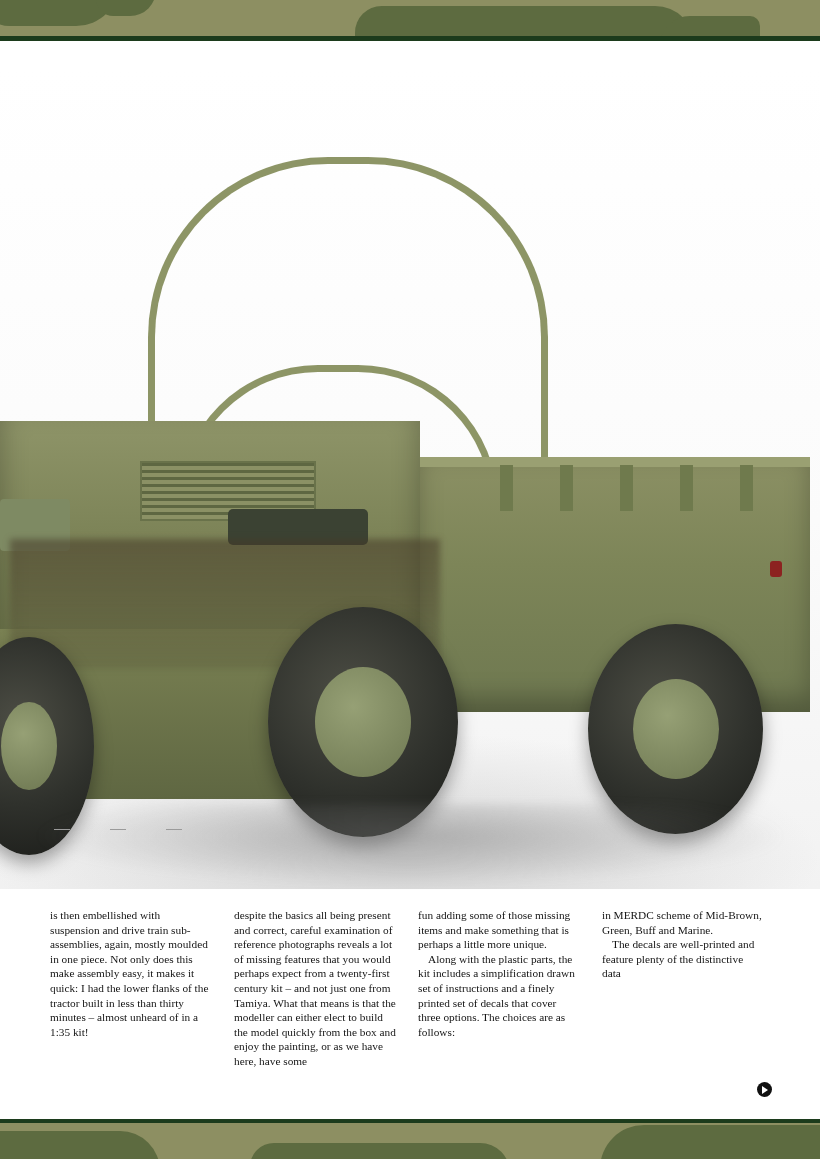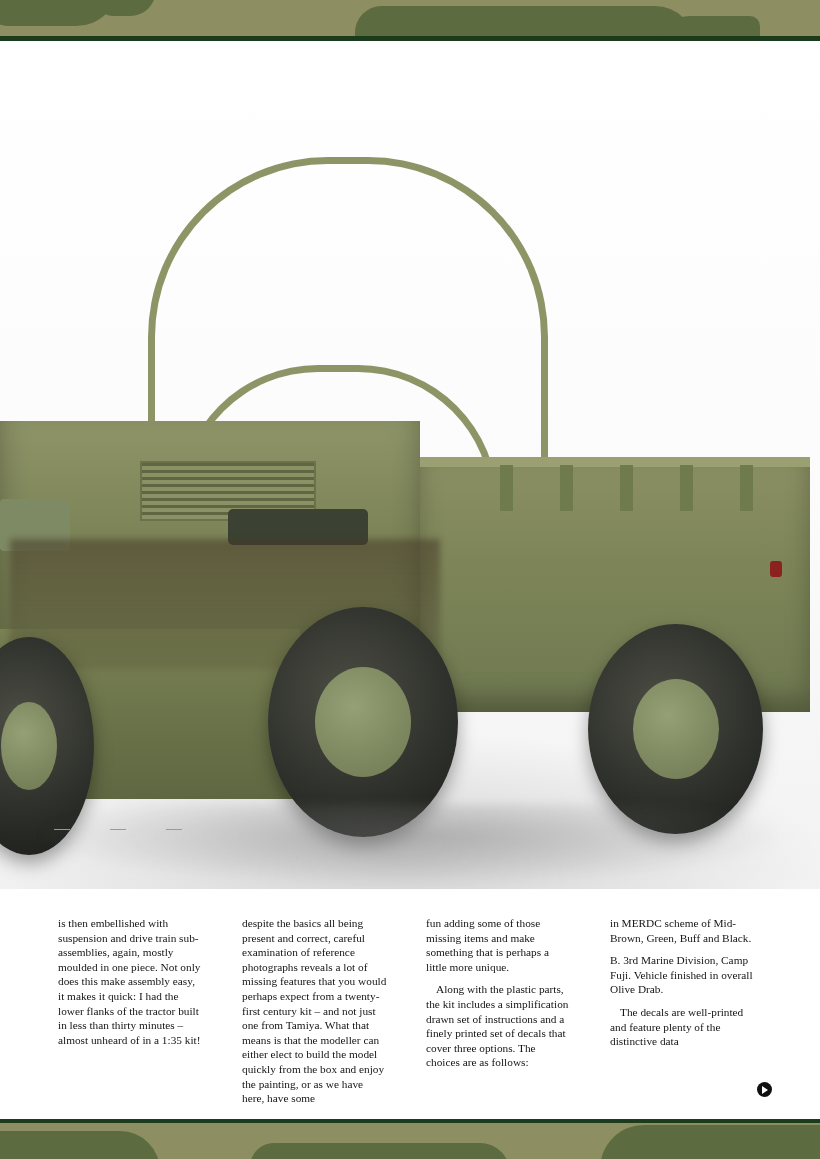--- a/index.html
+++ b/index.html
@@ -177,21 +177,21 @@
     display: flex;
     gap: 22px;
   }
   .col {
     width: 162px;
     font-size: 11.3px;
     line-height: 14.6px;
     color: #141414;
     text-align: left;
   }
-  .col p { margin: 8px; font-family: Liberation Serif, serif; }
+  .col p { margin: 0; font-family: Liberation Serif, serif; }
   .col p.indent { text-indent: 10px; }
   .footer-rule {
     position: absolute;
     left: 600px; bottom: 26px;
     width: 170px; height: 1px;
     background: #000;
   }
   .footer-text {
     position: absolute;
     right: 66px; bottom: 3px;
@@ -286,22 +286,21 @@
     <div class="col">
       <p><span>despite the basics all being present and correct, careful examination of reference photographs reveals a lot of missing features that you would perhaps expect from a twenty-first century kit – and not just one from Tamiya. What that means is that the modeller can either elect to build the model quickly from the box and enjoy the painting, or as we have here, have some</span></p>
     </div>
 
     <div class="col">
       <p><span>fun adding some of those missing items and make something that is perhaps a little more unique.</span></p>
       <p class="indent"><span>Along with the plastic parts, the kit includes a simplification drawn set of instructions and a finely printed set of decals that cover three options. The choices are as follows:</span></p>
     </div>
 
     <div class="col">
-      <p><span>in MERDC scheme of Mid-Brown, Green, Buff and Black.</span></p>
-      <p><span>B. 3rd Marine Division, Camp Fuji. Vehicle finished in overall Olive Drab.</span></p>
+      <p><span>in MERDC scheme of Mid-Brown, Green, Buff and Marine.</span></p>
       <p class="indent"><span>The decals are well-printed and feature plenty of the distinctive data</span></p>
     </div>
   </div>
 
   <div class="arrow-icon"></div>
 
   <div class="footer-rule"></div>
   <div class="footer-text">
     <b>TMMI 218</b>
     <span>December 2013</span>

